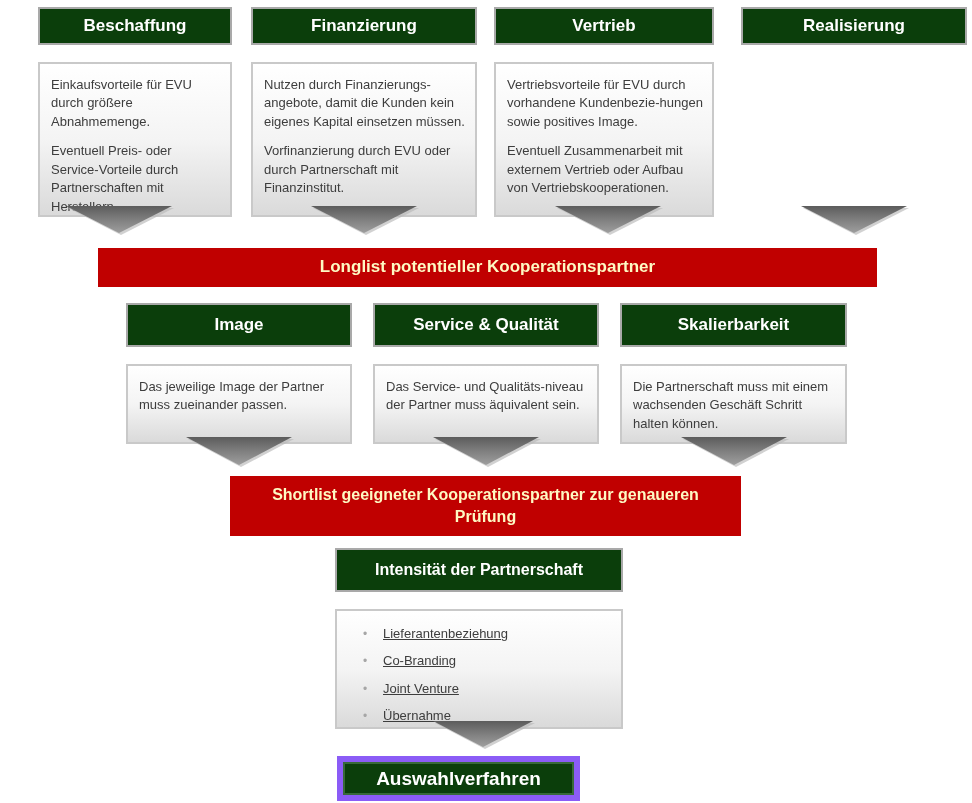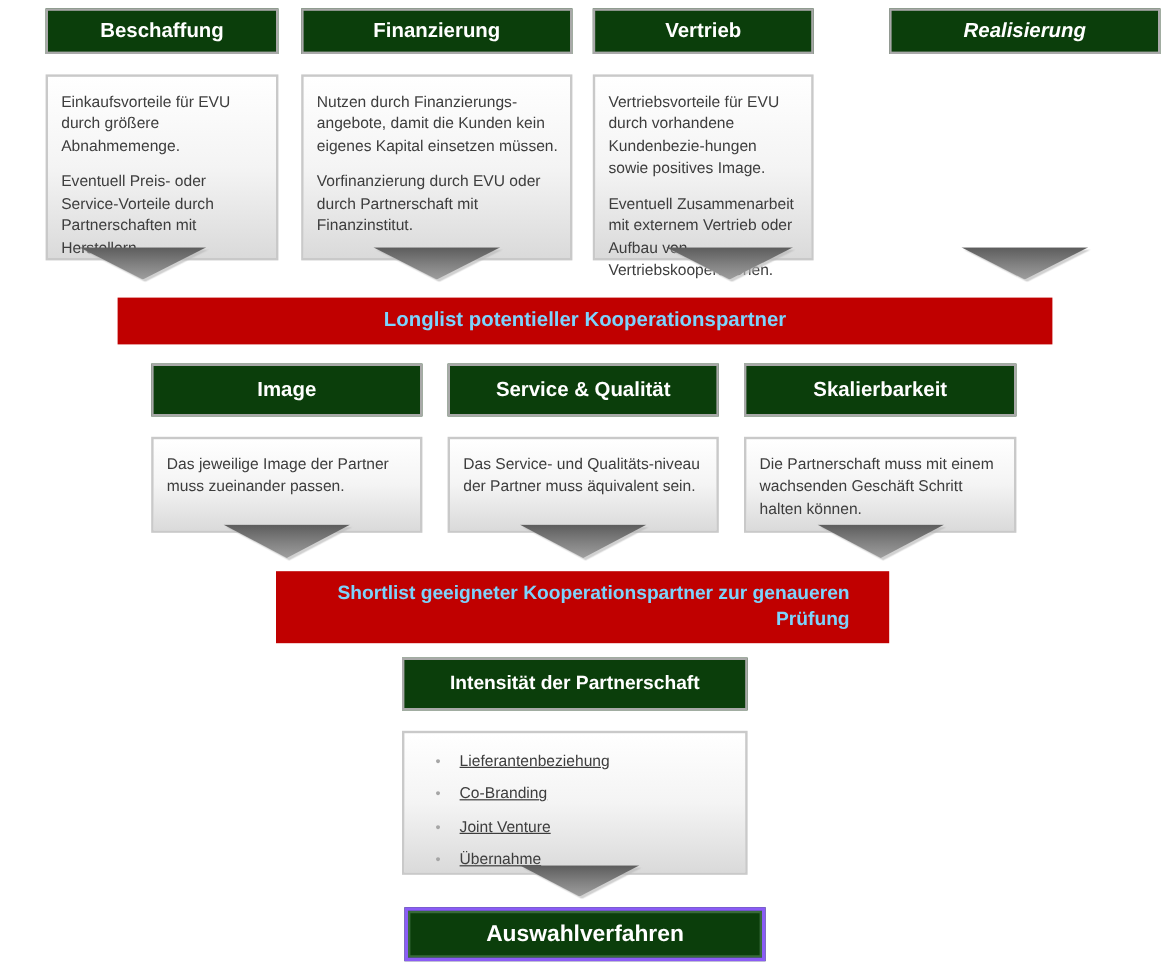--- a/index.html
+++ b/index.html
@@ -37,22 +37,22 @@
     padding:12px 9px 8px 11px;
   }
   .r1 .card-body{height:155px;}
   .r2 .card-body{height:80px;}
   .intensity .card-body{height:120px;padding:14px 8px 8px 8px;}
   .card-body p{margin:0 0 11px 0;}
 
   
   .c1{left:6px;top:7px;width:226px;padding-left:32px;}
   .c2{left:251px;top:7px;width:226px;}
-  .c3{left:494px;top:7px;width:184px;}
-  .c4{left:741px;top:7px;width:226px;font-style:italic;}
+  .c3{left:494px;top:7px;width:220px;}
+  .c4{left:741px;top:7px;width:226px;}
   
   .c5{left:126px;top:303px;width:226px;}
   .c6{left:373px;top:303px;width:226px;}
   .c7{left:620px;top:303px;width:227px;}
   
   .intensity{left:335px;top:548px;width:288px;}
 
   
   .arrow{position:absolute;filter:drop-shadow(2px 2px 0 rgba(185,185,185,0.65));}
   .arrow-shape{
@@ -65,37 +65,37 @@
   .a3{left:555px;top:206px;width:106px;height:27px;}
   .a4{left:801px;top:206px;width:106px;height:27px;}
   .a5{left:186px;top:437px;width:106px;height:28px;}
   .a6{left:433px;top:437px;width:106px;height:28px;}
   .a7{left:681px;top:437px;width:106px;height:28px;}
   .a8{left:433px;top:721px;width:100px;height:26px;}
 
   
   .banner{
     position:absolute;background:var(--red);
-    color:#7dd3fc;font-weight:bold;font-size:16px;text-align:right;
+    color:#fef9c3;font-weight:bold;font-size:16px;text-align:center;
     display:flex;align-items:center;justify-content:center;line-height:1.35;
   }
   .banner-1{left:98px;top:248px;width:779px;height:39px;font-size:17px;}
   .banner-2{left:230px;top:476px;width:511px;height:60px;}
   .banner-2 span{display:block;max-width:445px;}
 
   
   .bullet-item{display:flex;align-items:baseline;margin:0 0 9px 0;font-size:13px;color:var(--body-text);}
   .bullet-dot{color:#a6a6a6;width:24px;text-align:center;margin-left:8px;flex:none;font-size:12px;}
   .bullet-label{margin-left:6px;text-decoration:underline;}
 
   
   .final-box{
-    position:absolute;left:337px;top:756px;width:301px;height:45px;
+    position:absolute;left:337px;top:756px;width:243px;height:45px;
     background:var(--green);
-    border:3px solid #8b5cf6;
+    border:6px solid #8b5cf6;
     box-shadow:inset 0 0 0 2px #386a3a;
     color:#fff;font-weight:bold;font-size:19px;
     display:flex;align-items:center;justify-content:center;
   }
 </style>
 </head>
 <body>
 
 <div class="canvas">
 

